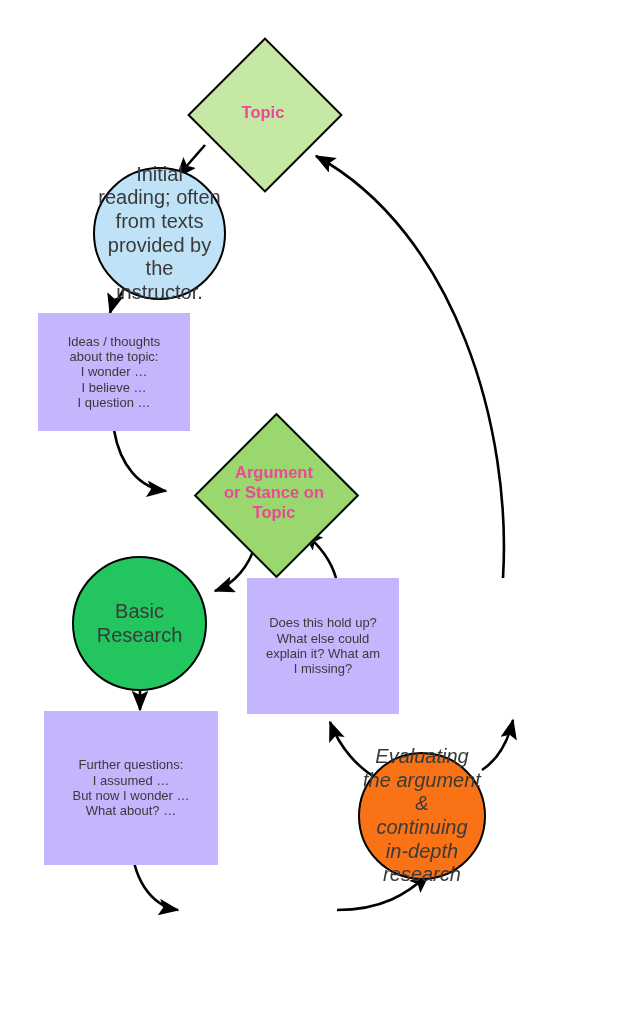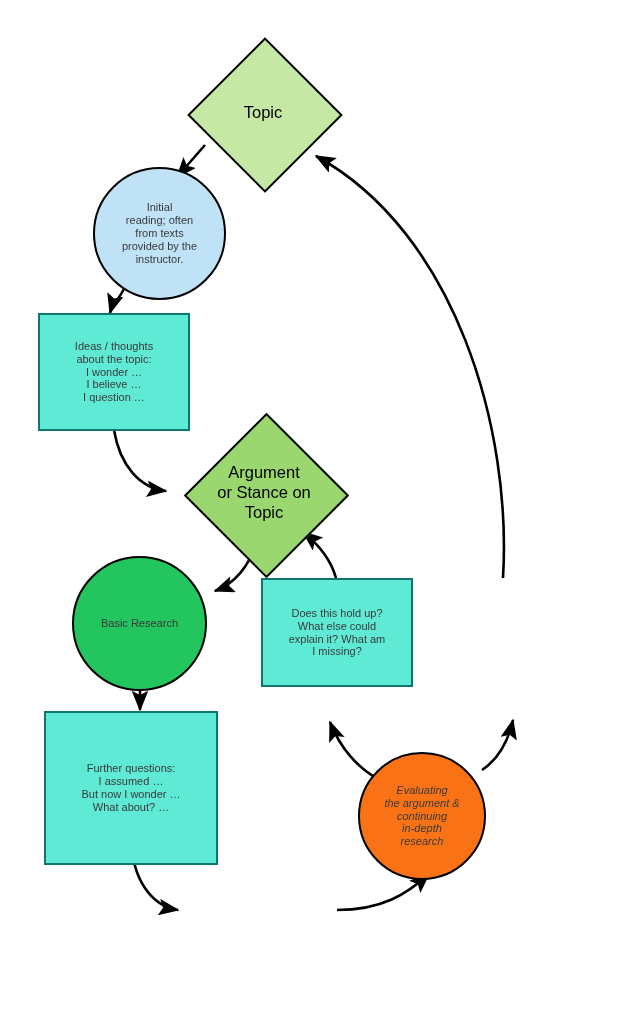--- a/index.html
+++ b/index.html
@@ -40,32 +40,32 @@
   }
   .node-label {
     display: block;
     width: 100%;
     white-space: pre-line;
     line-height: 1.18;
   }
 
   
   .rect {
-    border: 2px solid #0f766e;
-    background: #5eead4;
+    border: 2px solid #c4b5fd;
+    background: #c4b5fd;
     color: #3a3a3a;
-    font-size: 11px;
+    font-size: 13px;
   }
 
   
   .circle {
     border: 2.5px solid #000000;
     border-radius: 50%;
     color: #3a3a3a;
-    font-size: 11px;
+    font-size: 20px;
   }
 
   
   .diamond-wrap {
     position: absolute;
     z-index: 2;
   }
   .diamond-shape {
     position: absolute;
     left: 50%;
@@ -76,22 +76,22 @@
   .diamond-text {
     position: absolute;
     left: 0;
     top: 0;
     width: 100%;
     height: 100%;
     display: flex;
     align-items: center;
     justify-content: center;
     text-align: center;
-    color: #000000;
-    font-weight: normal;
+    color: #ec4899;
+    font-weight: bold;
     font-size: 16.5px;
     line-height: 1.2;
     white-space: pre-line;
     pointer-events: none;
   }
 </style>
 </head>
 <body>
 
 <div id="diagram-root">
@@ -141,33 +141,33 @@
   </div>
 
   <div class="node rect" style="left:38px; top:313px; width:152px; height:118px;">
     <span class="node-label">Ideas / thoughts
 about the topic:
 I wonder …
 I believe …
 I question …</span>
   </div>
 
-  <div class="diamond-wrap" style="left:184px; top:413px; width:160px; height:160px;">
+  <div class="diamond-wrap" style="left:194px; top:413px; width:160px; height:160px;">
     <div class="diamond-shape" style="width:113px; height:113px; margin-left:-56.5px; margin-top:-56.5px;
                 transform:rotate(45deg); background:#9ad76e;"></div>
     <div class="diamond-text">Argument
 or Stance on
 Topic</div>
   </div>
 
   <div class="node circle" style="left:72px; top:556px; width:135px; height:135px; background:#22c55e;">
     <span class="node-label">Basic Research</span>
   </div>
 
-  <div class="node rect" style="left:261px; top:578px; width:152px; height:109px;">
+  <div class="node rect" style="left:247px; top:578px; width:152px; height:136px;">
     <span class="node-label">Does this hold up?
 What else could
 explain it? What am
 I missing?</span>
   </div>
 
 
   <div class="node rect" style="left:44px; top:711px; width:174px; height:154px;">
     <span class="node-label">Further questions:
 I assumed …

